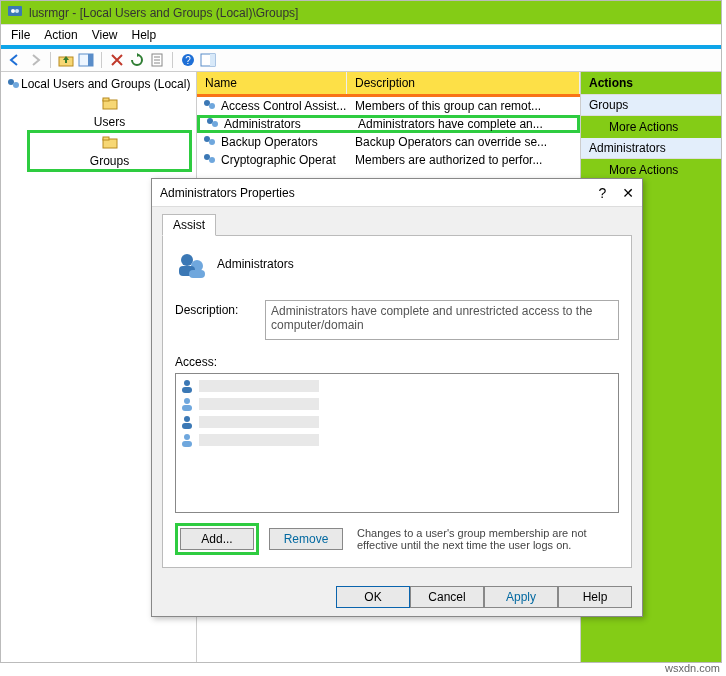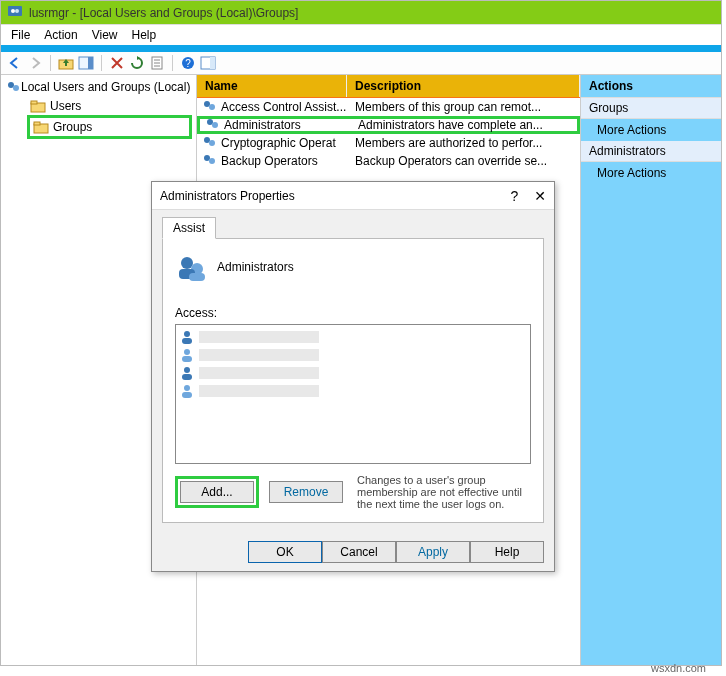--- a/index.html
+++ b/index.html
@@ -1,47 +1,47 @@
 <!DOCTYPE html>
 <html><head>
 <meta charset="utf-8">
 <style>
   * { box-sizing: border-box; font-family: "Segoe UI", Tahoma, sans-serif; }
   body { margin: 0; background: #fff; font-size: 12px; color: #000; width: 726px; }
   .window { border: 1px solid #bbb; width: 722px; background: #fff; }
   .titlebar { display: flex; align-items: center; height: 24px; padding: 2px 6px; background: #84cc16; border-bottom: 1px solid #ddd; }
   .titlebar .icon { margin-right: 6px; }
   .titlebar .title { color: #333; }
-  .menubar { display: flex; gap: 14px; padding: 3px 10px; border-bottom: 7px solid #0ea5e9; }
+  .menubar { display: flex; gap: 14px; padding: 3px 10px; border-bottom: 4px solid #0ea5e9; }
   .menubar span { cursor: default; }
   .toolbar { display: flex; align-items: center; gap: 4px; padding: 3px 6px; border-bottom: 1px solid #ccc; background: #fdfdfd; }
   .toolbar .sep { width: 1px; height: 16px; background: #ccc; margin: 0 3px; }
   .toolbar svg { display: block; }
   .mmc-body { display: flex; height: 590px; }
   .tree-pane { width: 196px; border-right: 1px solid #ccc; padding: 4px; }
   .tree-root { display: flex; align-items: center; gap: 0; margin-bottom: 2px; }
-  .tree-child { display: flex; align-items: center; gap: 4px; margin-left: 22px; padding: 1px 3px; }
+  .tree-child { display: flex; align-items: center; gap: 4px; margin-left: 22px; padding: 1px 3px; flex-direction: column; }
   .tree-child.hl { border: 3px solid #2ecc40; }
   .list-pane { flex: 1; border-right: 1px solid #ccc; position: relative; overflow: hidden; }
-  .list-header { display: flex; border-bottom: 1px solid #f97316; background: #eab308; font-weight: 700; }
+  .list-header { display: flex; border-bottom: 3px solid #f97316; background: #fde047; font-weight: 400; }
   .list-header .col { padding: 4px 8px; border-right: 1px solid #eee; }
   .col-name { width: 150px; }
   .col-desc { flex: 1; }
   .list-row { display: flex; align-items: center; padding: 1px 4px; height: 18px; }
   .list-row .icon { width: 16px; margin-right: 4px; }
   .list-row .col-name { width: 134px; overflow: hidden; white-space: nowrap; text-overflow: ellipsis; }
   .list-row .col-desc { flex: 1; overflow: hidden; white-space: nowrap; text-overflow: ellipsis; }
   .list-row.hl { border: 3px solid #2ecc40; }
-  .actions-pane { width: 140px; background: #7dd3fc; }
+  .actions-pane { width: 140px; background: #84cc16; }
   .actions-head { font-weight: 600; padding: 4px 8px; border-bottom: 1px solid #ddd; }
   .actions-shade { background: #e3eefb; padding: 3px 8px; border-bottom: 1px solid #ddd; }
-  .actions-item { padding: 4px 16px; }
+  .actions-item { padding: 4px 28px; }
 
   
-  .dialog { position: absolute; top: 106px; left: 150px; width: 404px; border: 1px solid #888; background: #f0f0f0; box-shadow: 2px 2px 6px rgba(0,0,0,0.25); }
+  .dialog { position: absolute; top: 106px; left: 150px; width: 492px; border: 1px solid #888; background: #f0f0f0; box-shadow: 2px 2px 6px rgba(0,0,0,0.25); }
   .dlg-title { display: flex; align-items: center; justify-content: space-between; height: 28px; padding: 0 8px; background: #fff; border-bottom: 1px solid #ddd; }
   .dlg-title .ctrls { display: flex; gap: 16px; font-size: 14px; }
   .dlg-body { padding: 6px 10px 10px 10px; }
   .tab-strip { border-bottom: 1px solid #bbb; }
   .tab { display: inline-block; padding: 3px 10px; border: 1px solid #bbb; border-bottom: 1px solid #fff; background: #fff; position: relative; top: 1px; font-size: 12px; }
   .tab-panel { border: 1px solid #bbb; border-top: none; background: #fff; padding: 12px; }
   .grp-head { display: flex; align-items: center; gap: 10px; margin-bottom: 20px; }
   .row { display: flex; gap: 10px; margin-bottom: 12px; }
   .lbl { width: 80px; padding-top: 3px; }
   .desc-box { flex: 1; border: 1px solid #aaa; padding: 3px 5px; height: 40px; font-size: 12px; background: #fff; color: #555; }
@@ -49,21 +49,21 @@
   .member-row { display: flex; align-items: center; gap: 4px; height: 18px; }
   .member-row .txt { background: #e8e8e8; width: 120px; height: 12px; }
   .btn-row { display: flex; align-items: center; gap: 10px; margin-top: 10px; }
   .btn-row .note { flex: 1; font-size: 11px; color: #444; padding-left: 4px; }
   button.win { min-width: 74px; height: 22px; border: 1px solid #888; background: #e9e9e9; font-size: 12px; }
   button.win:disabled { color: #0369a1; }
   .add-hl { border: 3px solid #2ecc40; padding: 2px; display: inline-block; }
   .dlg-footer { display: flex; justify-content: flex-end; padding: 8px 10px; }
   .dlg-footer button.ok { border: 1px solid #0a64ad; }
 
-  .watermark { position:absolute; right:14px; bottom:0; font-size:11px; color:#666; padding:2px 6px; }
+  .watermark { position:absolute; right:0; bottom:0; font-size:11px; color:#666; padding:2px 6px; }
 
   
   .ic16 { width:16px; height:16px; display:inline-block; }
 </style>
 </head>
 <body>
 
 <div class="window">
 
   <div class="titlebar">
@@ -189,30 +189,30 @@
                 <circle cx="11" cy="9" r="3" fill="#6fa7dd"></circle>
               </svg></span>
             <span class="col-name">Administrators</span>
             <span class="col-desc">Administrators have complete an...</span>
           </div>
           <div class="list-row">
             <span class="icon"><svg class="ic16" viewBox="0 0 16 16">
                 <circle cx="6" cy="6" r="3" fill="#3b78b5"></circle>
                 <circle cx="11" cy="9" r="3" fill="#6fa7dd"></circle>
               </svg></span>
-            <span class="col-name">Cryptographic Operat</span>
-            <span class="col-desc">Members are authorized to perfor...</span>
+            <span class="col-name">Backup Operators</span>
+            <span class="col-desc">Backup Operators can override se...</span>
           </div>
           <div class="list-row">
             <span class="icon"><svg class="ic16" viewBox="0 0 16 16">
                 <circle cx="6" cy="6" r="3" fill="#3b78b5"></circle>
                 <circle cx="11" cy="9" r="3" fill="#6fa7dd"></circle>
               </svg></span>
-            <span class="col-name">Backup Operators</span>
-            <span class="col-desc">Backup Operators can override se...</span>
+            <span class="col-name">Cryptographic Operat</span>
+            <span class="col-desc">Members are authorized to perfor...</span>
           </div>
         </div>
     </div>
 
     <div class="actions-pane">
       <div class="actions-head">Actions</div>
       <div class="actions-shade">Groups</div>
       <div class="actions-item">More Actions</div>
       <div class="actions-shade">Administrators</div>
       <div class="actions-item">More Actions</div>
@@ -232,20 +232,24 @@
         </div>
         <div class="tab-panel">
           <div class="grp-head">
             <svg width="32" height="32" viewBox="0 0 32 32">
                 <circle cx="12" cy="12" r="6" fill="#3b78b5"></circle>
                 <circle cx="22" cy="18" r="6" fill="#6fa7dd"></circle>
                 <rect x="4" y="18" width="16" height="10" rx="4" fill="#3b78b5"></rect>
                 <rect x="14" y="22" width="16" height="8" rx="4" fill="#6fa7dd"></rect>
               </svg>
             <span>Administrators</span>
+          </div>
+          <div class="row">
+            <div class="lbl">Description:</div>
+            <div class="desc-box">Administrators have complete and unrestricted access to the computer/domain</div>
           </div>
           <div class="lbl" style="margin-bottom:4px;">Access:</div>
           <div class="members-box">
             <div class="member-row">
                 <svg class="ic16" viewBox="0 0 16 16">
                   <circle cx="8" cy="5" r="3" fill="#3b78b5"></circle>
                   <rect x="3" y="9" width="10" height="6" rx="3" fill="#3b78b5"></rect>
                 </svg>
                 <span class="txt"></span>
               </div>

